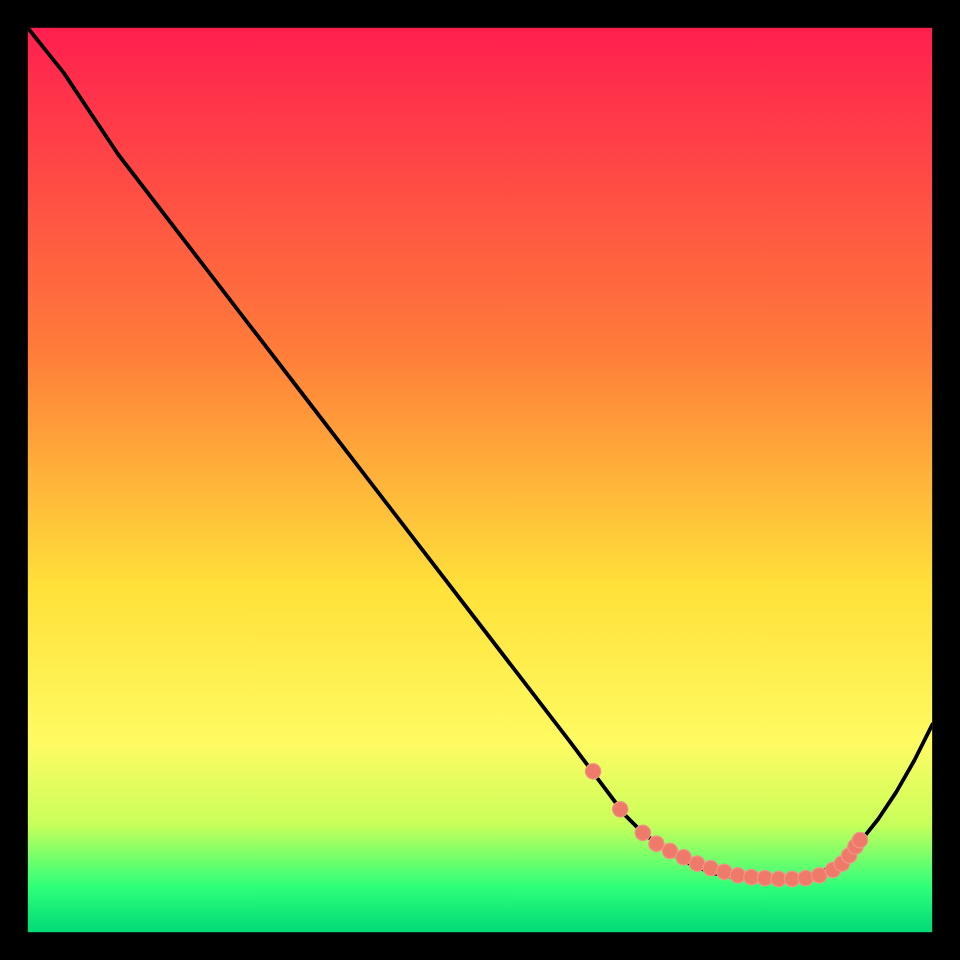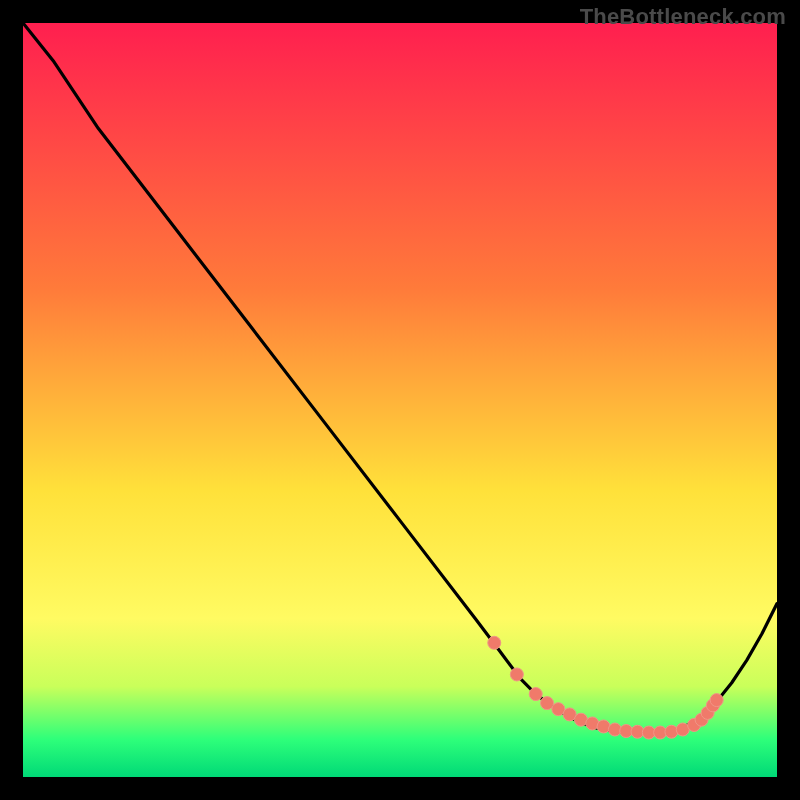--- a/index.html
+++ b/index.html
@@ -34,21 +34,20 @@
   }
   .curve-layer {
     position: absolute;
     inset: 0;
   }
 </style>
 </head>
 <body>
 
 <div class="frame">
-  <div class="watermark">TheBottleneck.com</div>
 
   <div class="plot">
     <svg class="gradient-bg" viewBox="0 0 754 754" preserveAspectRatio="none">
       <defs>
         <linearGradient id="bgGrad" x1="0" y1="0" x2="0" y2="1">
           <stop id="stop-top" offset="0%" stop-color="#ff1f4f"></stop>
           <stop id="stop-35" offset="35%" stop-color="#ff7a3a"></stop>
           <stop id="stop-mid" offset="62%" stop-color="#ffe13a"></stop>
           <stop id="stop-78" offset="79%" stop-color="#fffb62"></stop>
           <stop id="stop-g1" offset="88%" stop-color="#c9ff5a"></stop>

